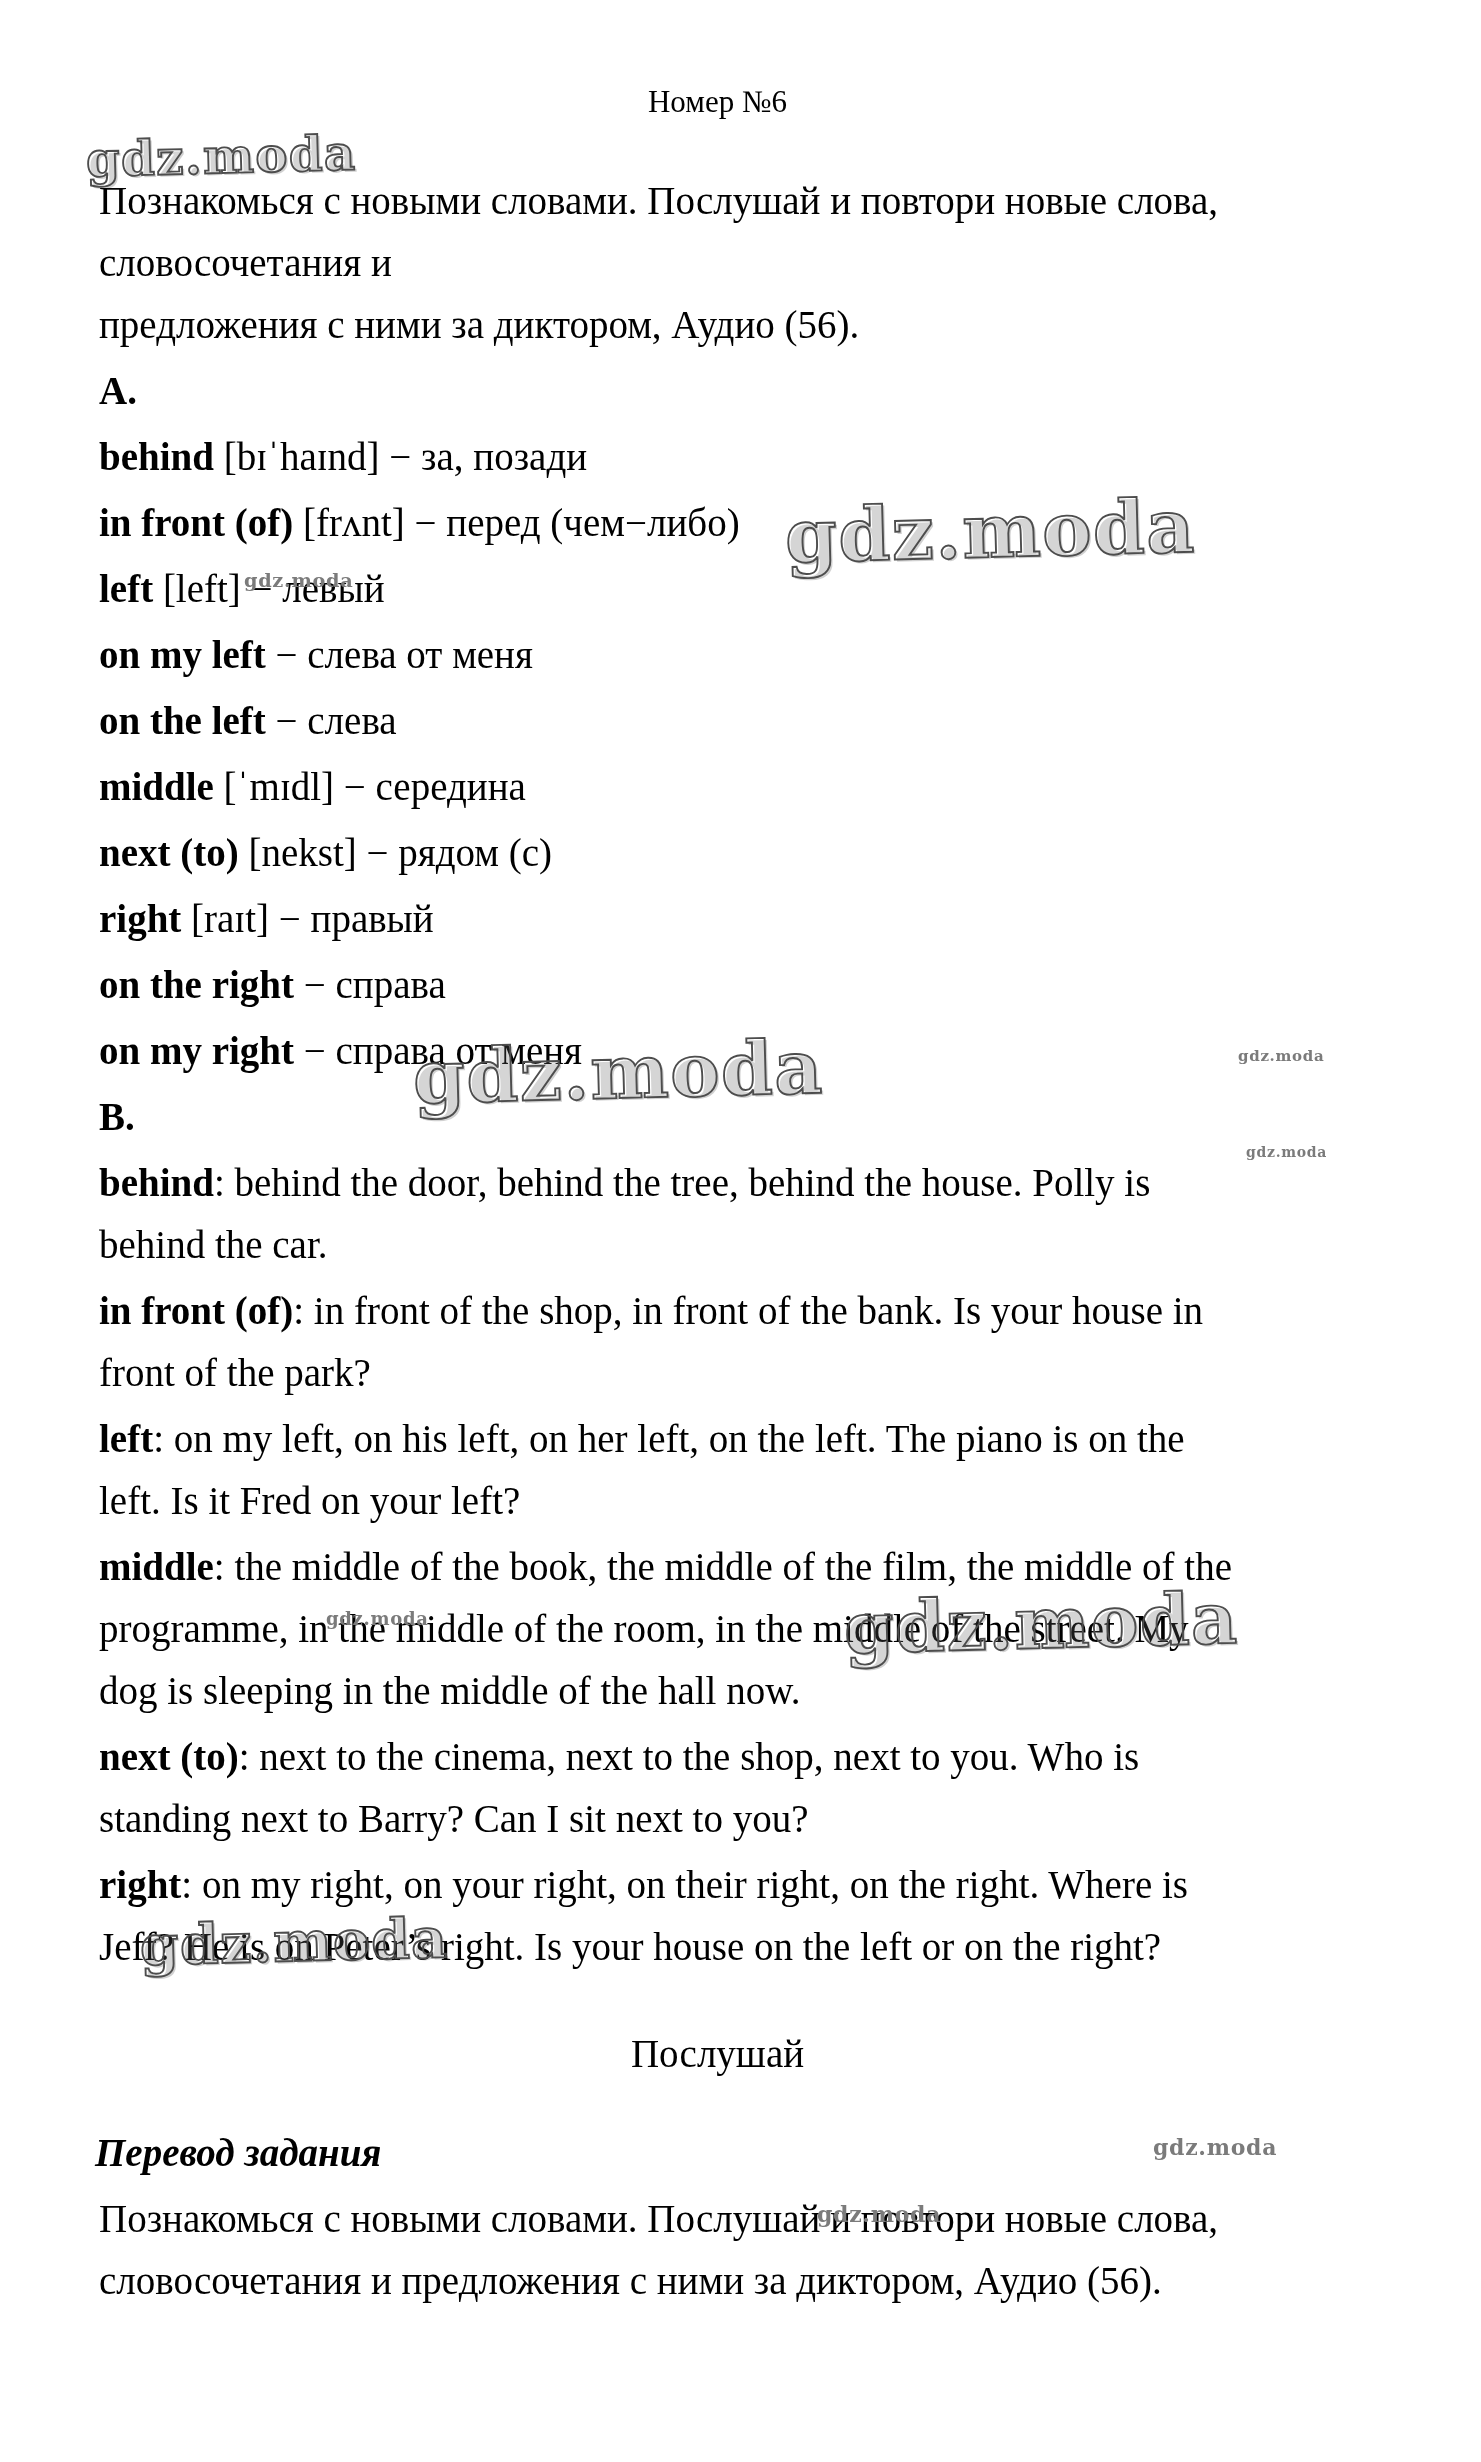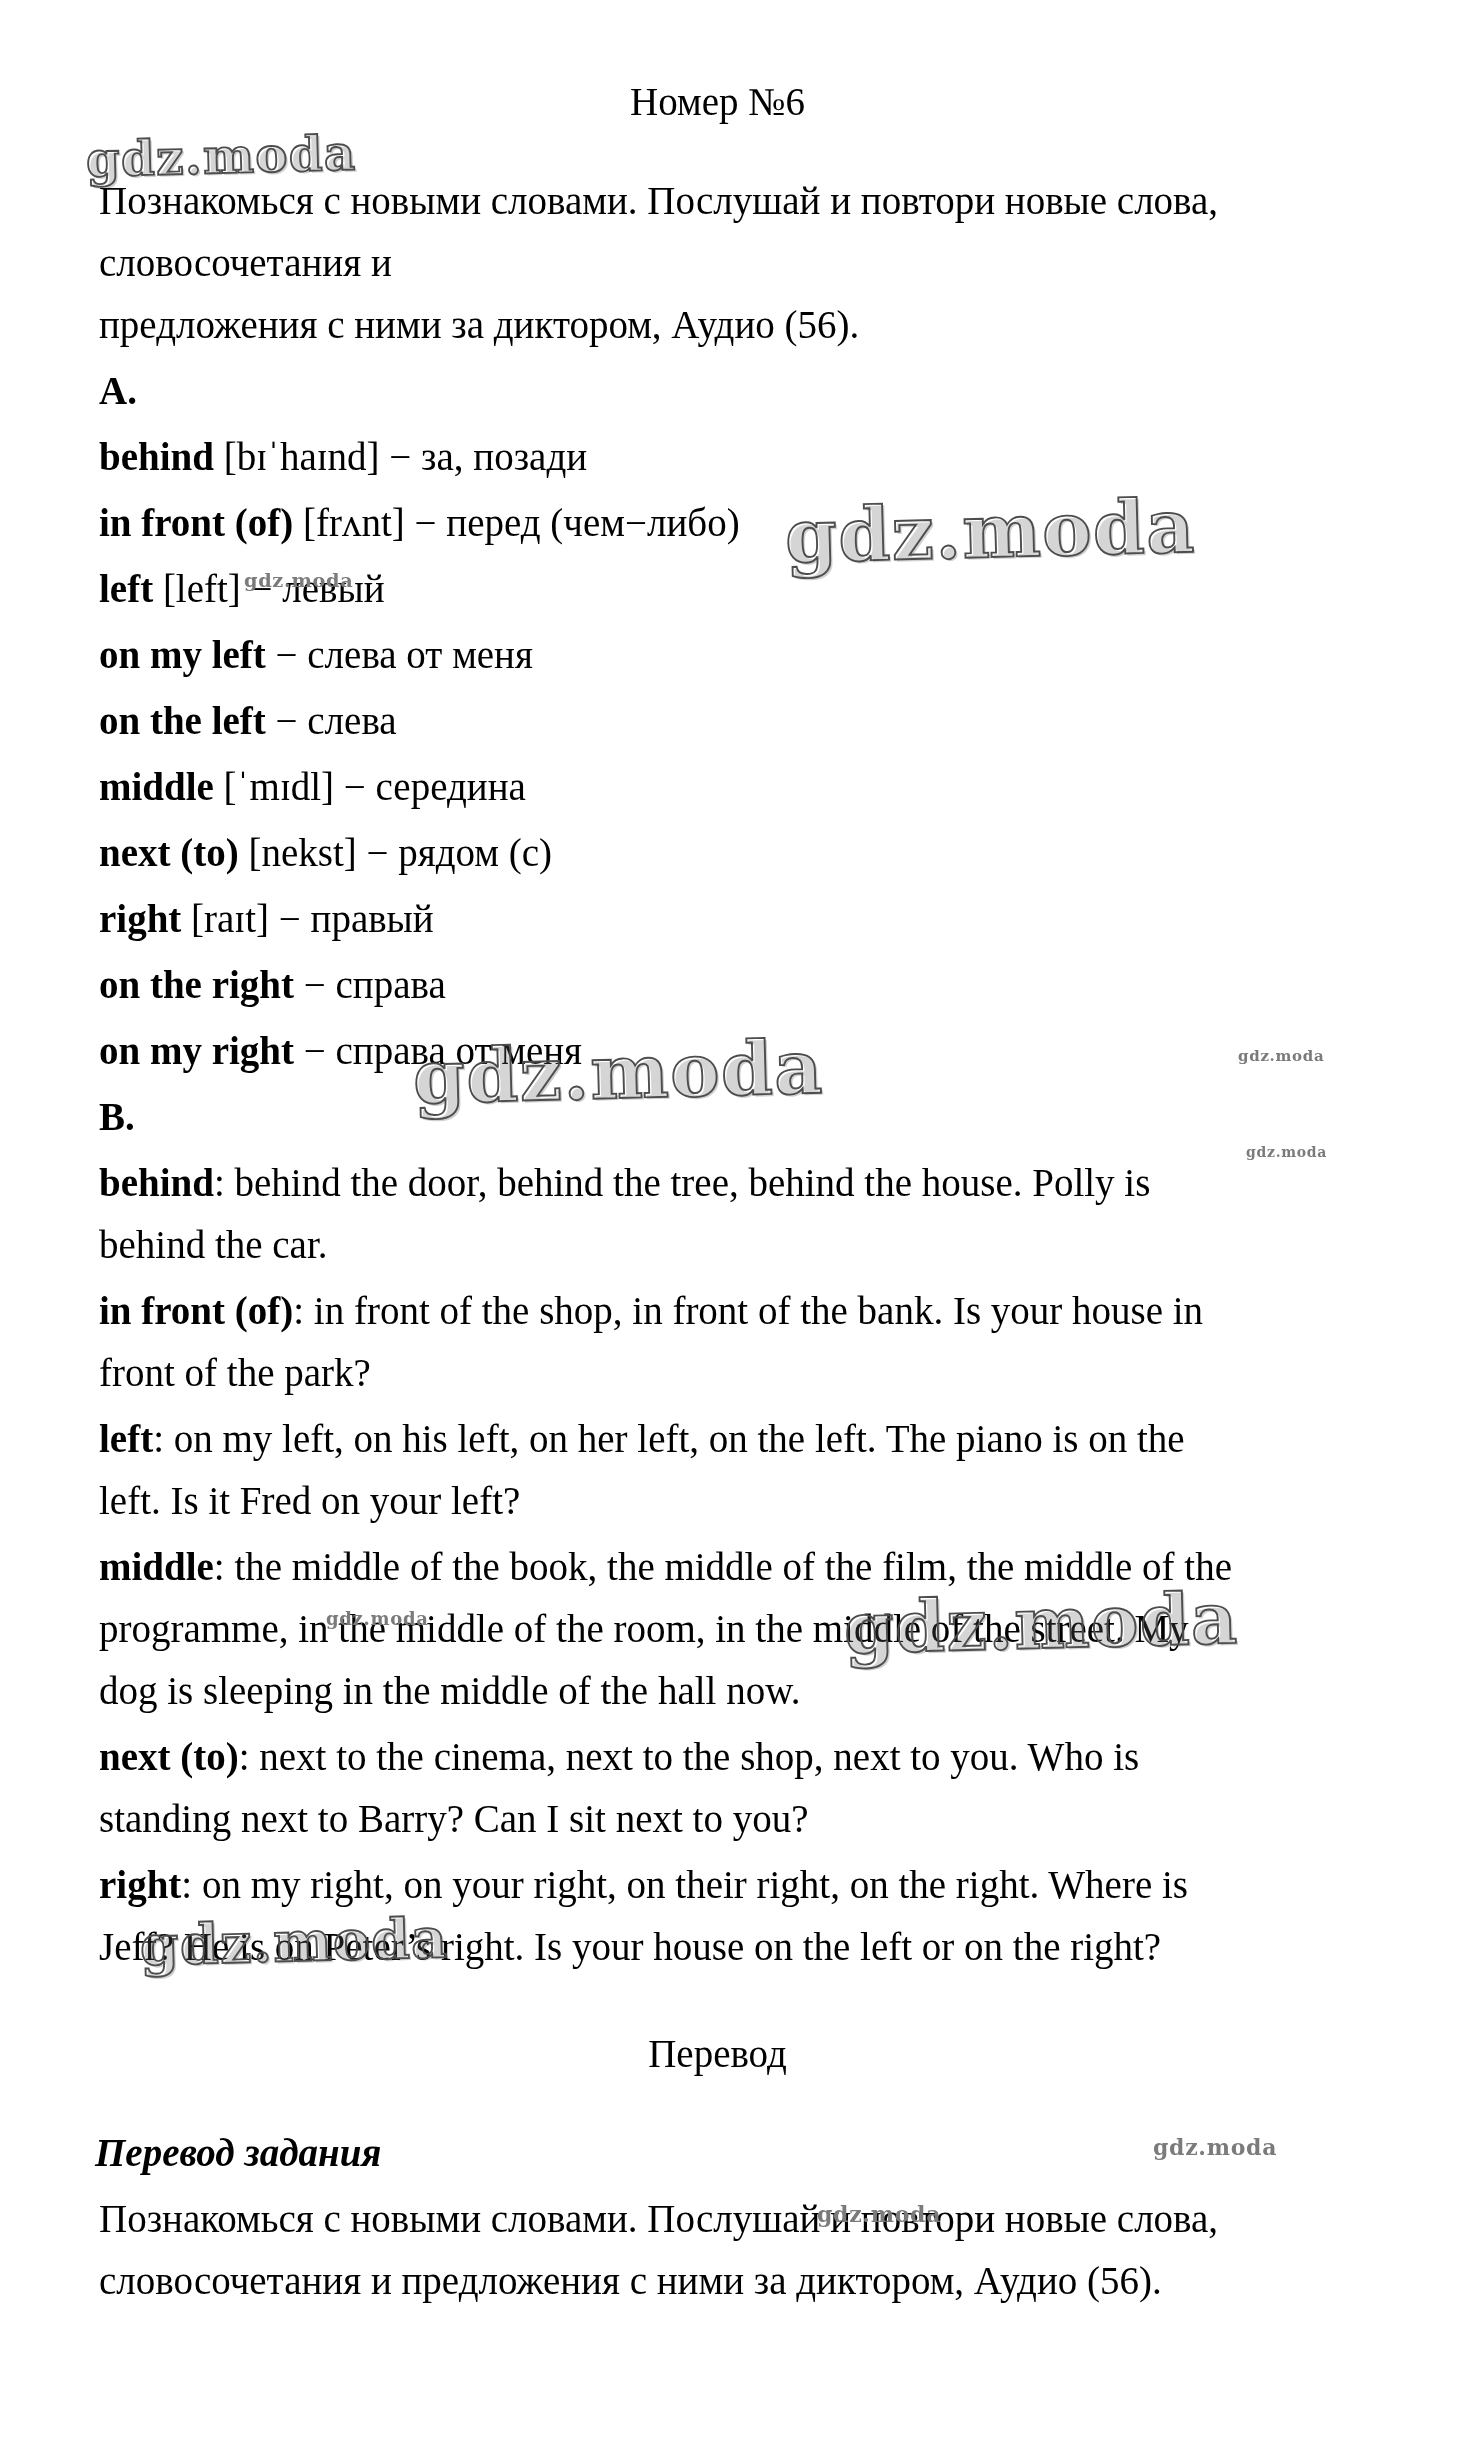--- a/index.html
+++ b/index.html
@@ -13,21 +13,21 @@
     min-height: 2462px;
     box-sizing: border-box;
     padding: 71px 141px 89px 95px;
     background: #ffffff;
     font-family: "Liberation Serif", serif;
     font-size: 39px;
     line-height: 62px;
     color: #000000;
   }
   .title {
-    font-size: 39px;
+    font-size: 31px;
     font-weight: normal;
     text-align: center;
     margin: 0 0 37px 0;
   }
   .para {
     margin: 4px;
   }
   .prewrap {
     white-space: pre-wrap;
   }
@@ -101,21 +101,21 @@
 left. Is it Fred on your left?</span></p>
     <p class="para prewrap"><b>middle</b><span>: the middle of the book, the middle of the film, the middle of the
 programme, in the middle of the room, in the middle of the street. My
 dog is sleeping in the middle of the hall now.</span></p>
     <p class="para prewrap"><b>next (to)</b><span>: next to the cinema, next to the shop, next to you. Who is
 standing next to Barry? Can I sit next to you?</span></p>
     <p class="para prewrap"><b>right</b><span>: on my right, on your right, on their right, on the right. Where is
 Jeff? He is on Peter’s right. Is your house on the left or on the right?</span></p>
   </div>
 
-  <p class="para solution-heading">Перевод</p>
+  <p class="para solution-heading">Послушай</p>
 
   <p class="para translation-heading">Перевод задания</p>
 
   <p class="para prewrap">Познакомься с новыми словами. Послушай и повтори новые слова,
 словосочетания и предложения с ними за диктором, Аудио (56).</p>
 
   <span class="wm wm-outline" style="left:86px; top:125px; font-size:48px;">gdz.moda</span>
   <span class="wm wm-outline" style="left:785px; top:500px; font-size:74px;">gdz.moda</span>
   <span class="wm wm-small" style="left:244px; top:550px; font-size:19.3px;">gdz.moda</span>
   <span class="wm wm-outline" style="left:413px; top:1041px; font-size:74px;">gdz.moda</span>

